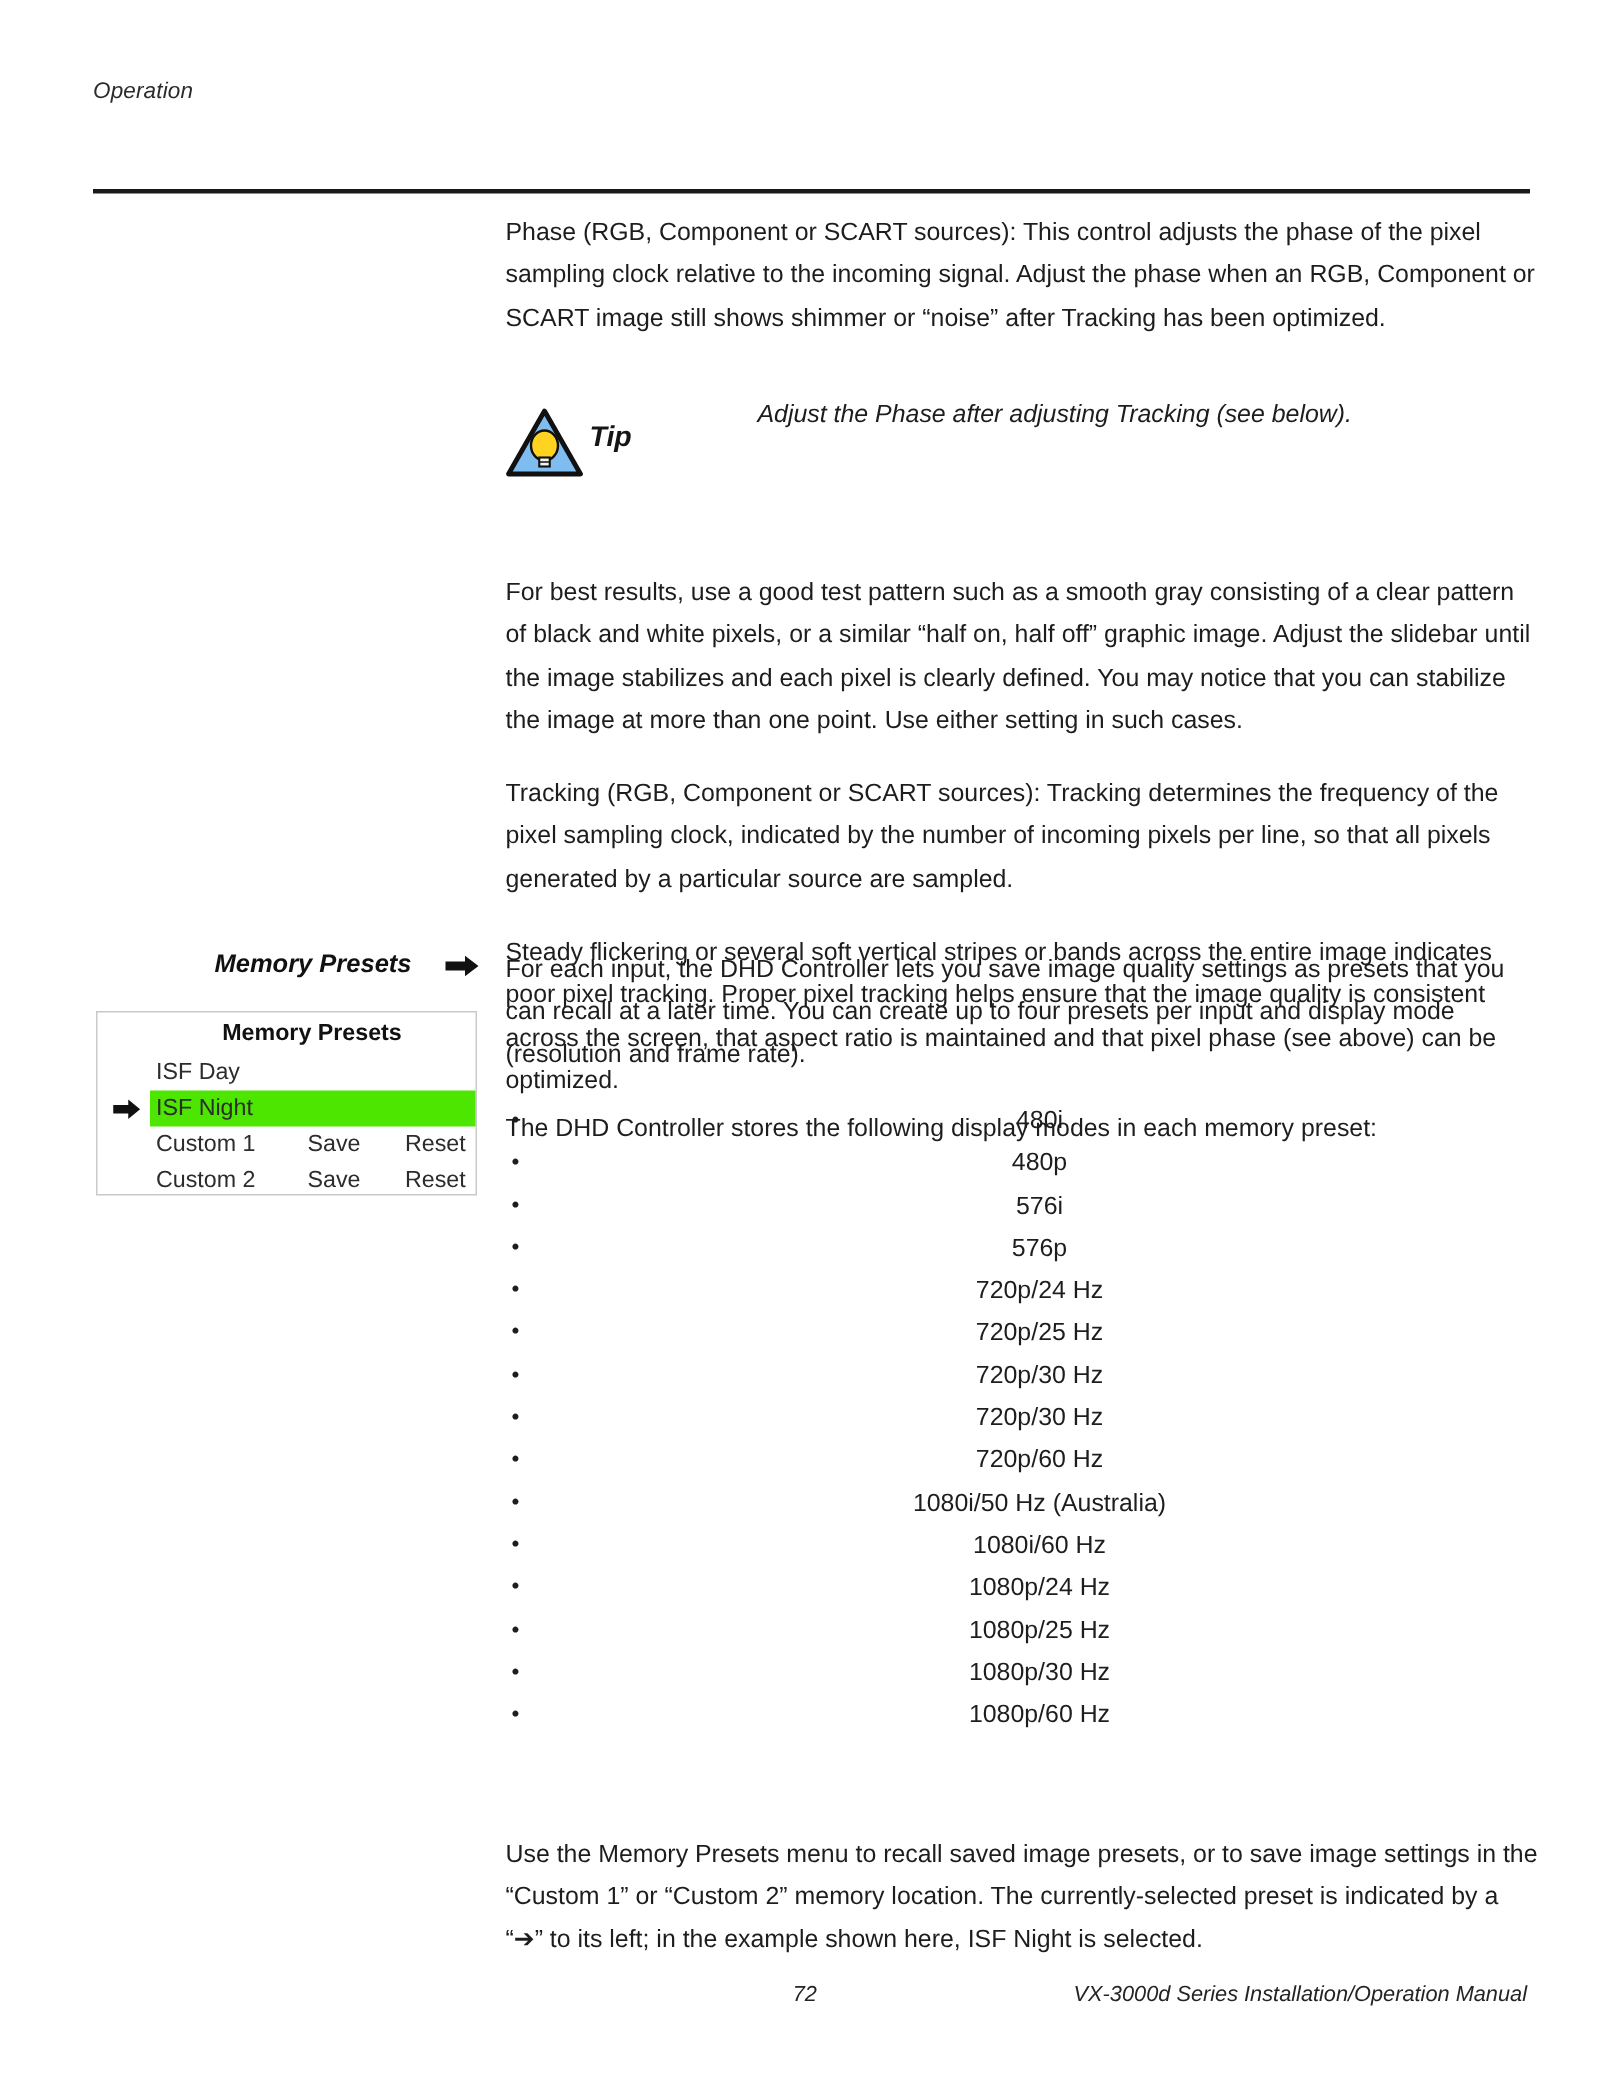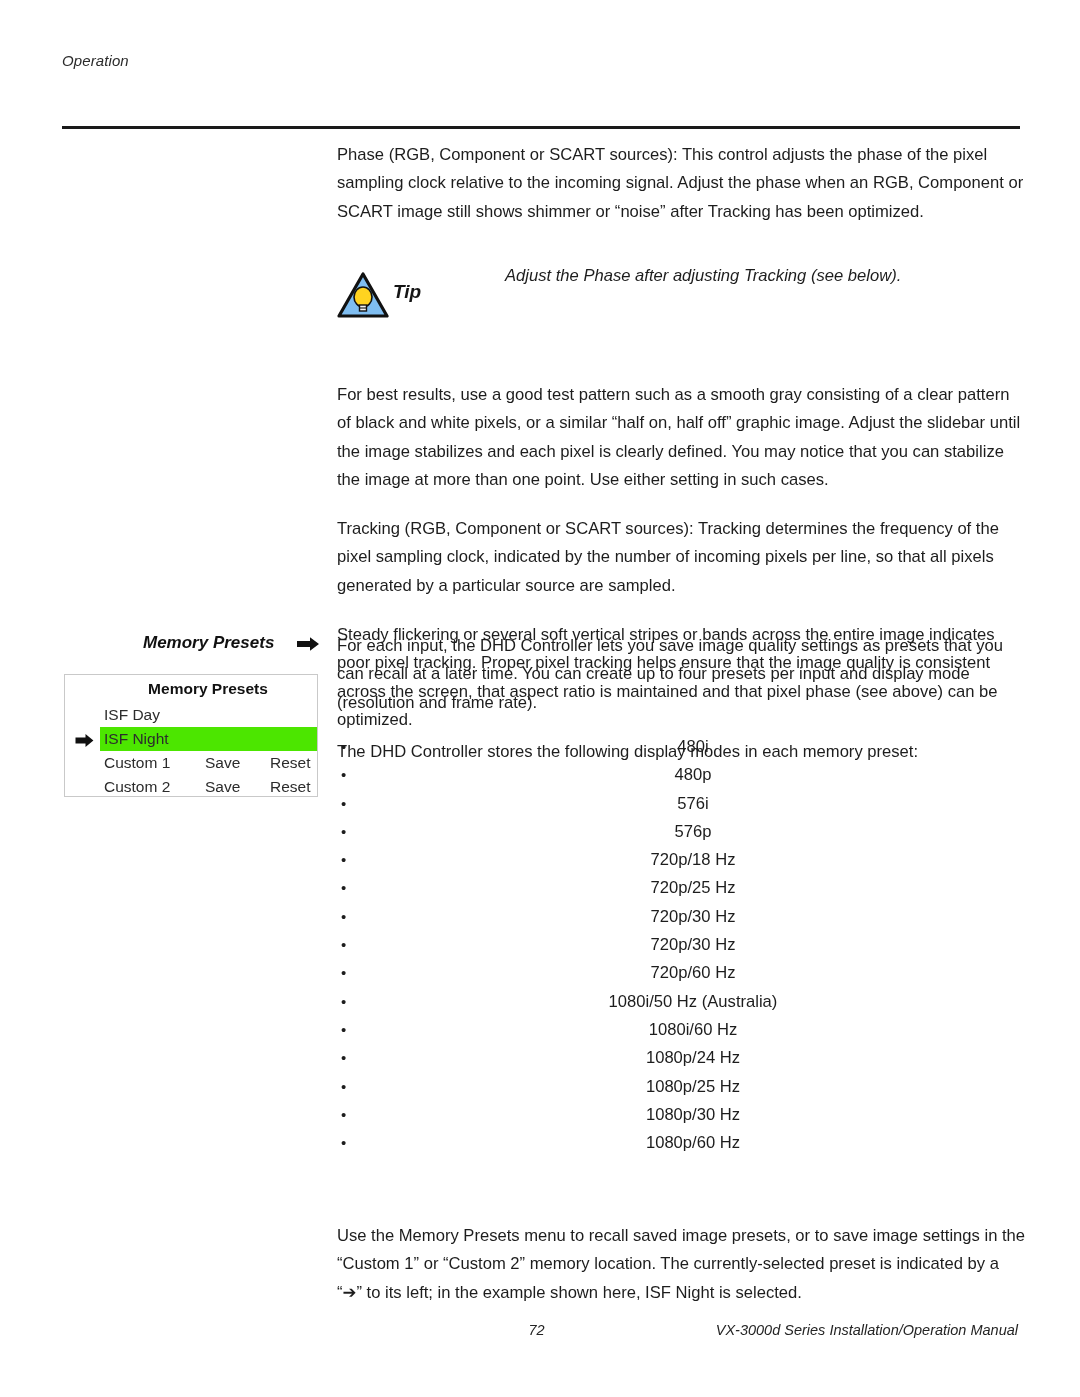--- a/index.html
+++ b/index.html
@@ -269,21 +269,21 @@
   <p class="body">For each input, the DHD Controller lets you save image quality settings as presets that you can recall at a later time. You can create up to four presets per input and display mode (resolution and frame rate).</p>
   <p class="body tight">The DHD Controller stores the following display modes in each memory preset:</p>
 </div>
 
 <div class="col" style="top:733px;text-align:center;">
   <ul class="modes">
     <li>480i</li>
     <li>480p</li>
     <li>576i</li>
     <li>576p</li>
-    <li>720p/18 Hz</li>
+    <li>720p/24 Hz</li>
     <li>720p/25 Hz</li>
     <li>720p/30 Hz</li>
     <li>720p/30 Hz</li>
     <li>720p/60 Hz</li>
     <li>1080i/50 Hz (Australia)</li>
     <li>1080i/60 Hz</li>
     <li>1080p/24 Hz</li>
     <li>1080p/25 Hz</li>
     <li>1080p/30 Hz</li>
     <li>1080p/60 Hz</li>

